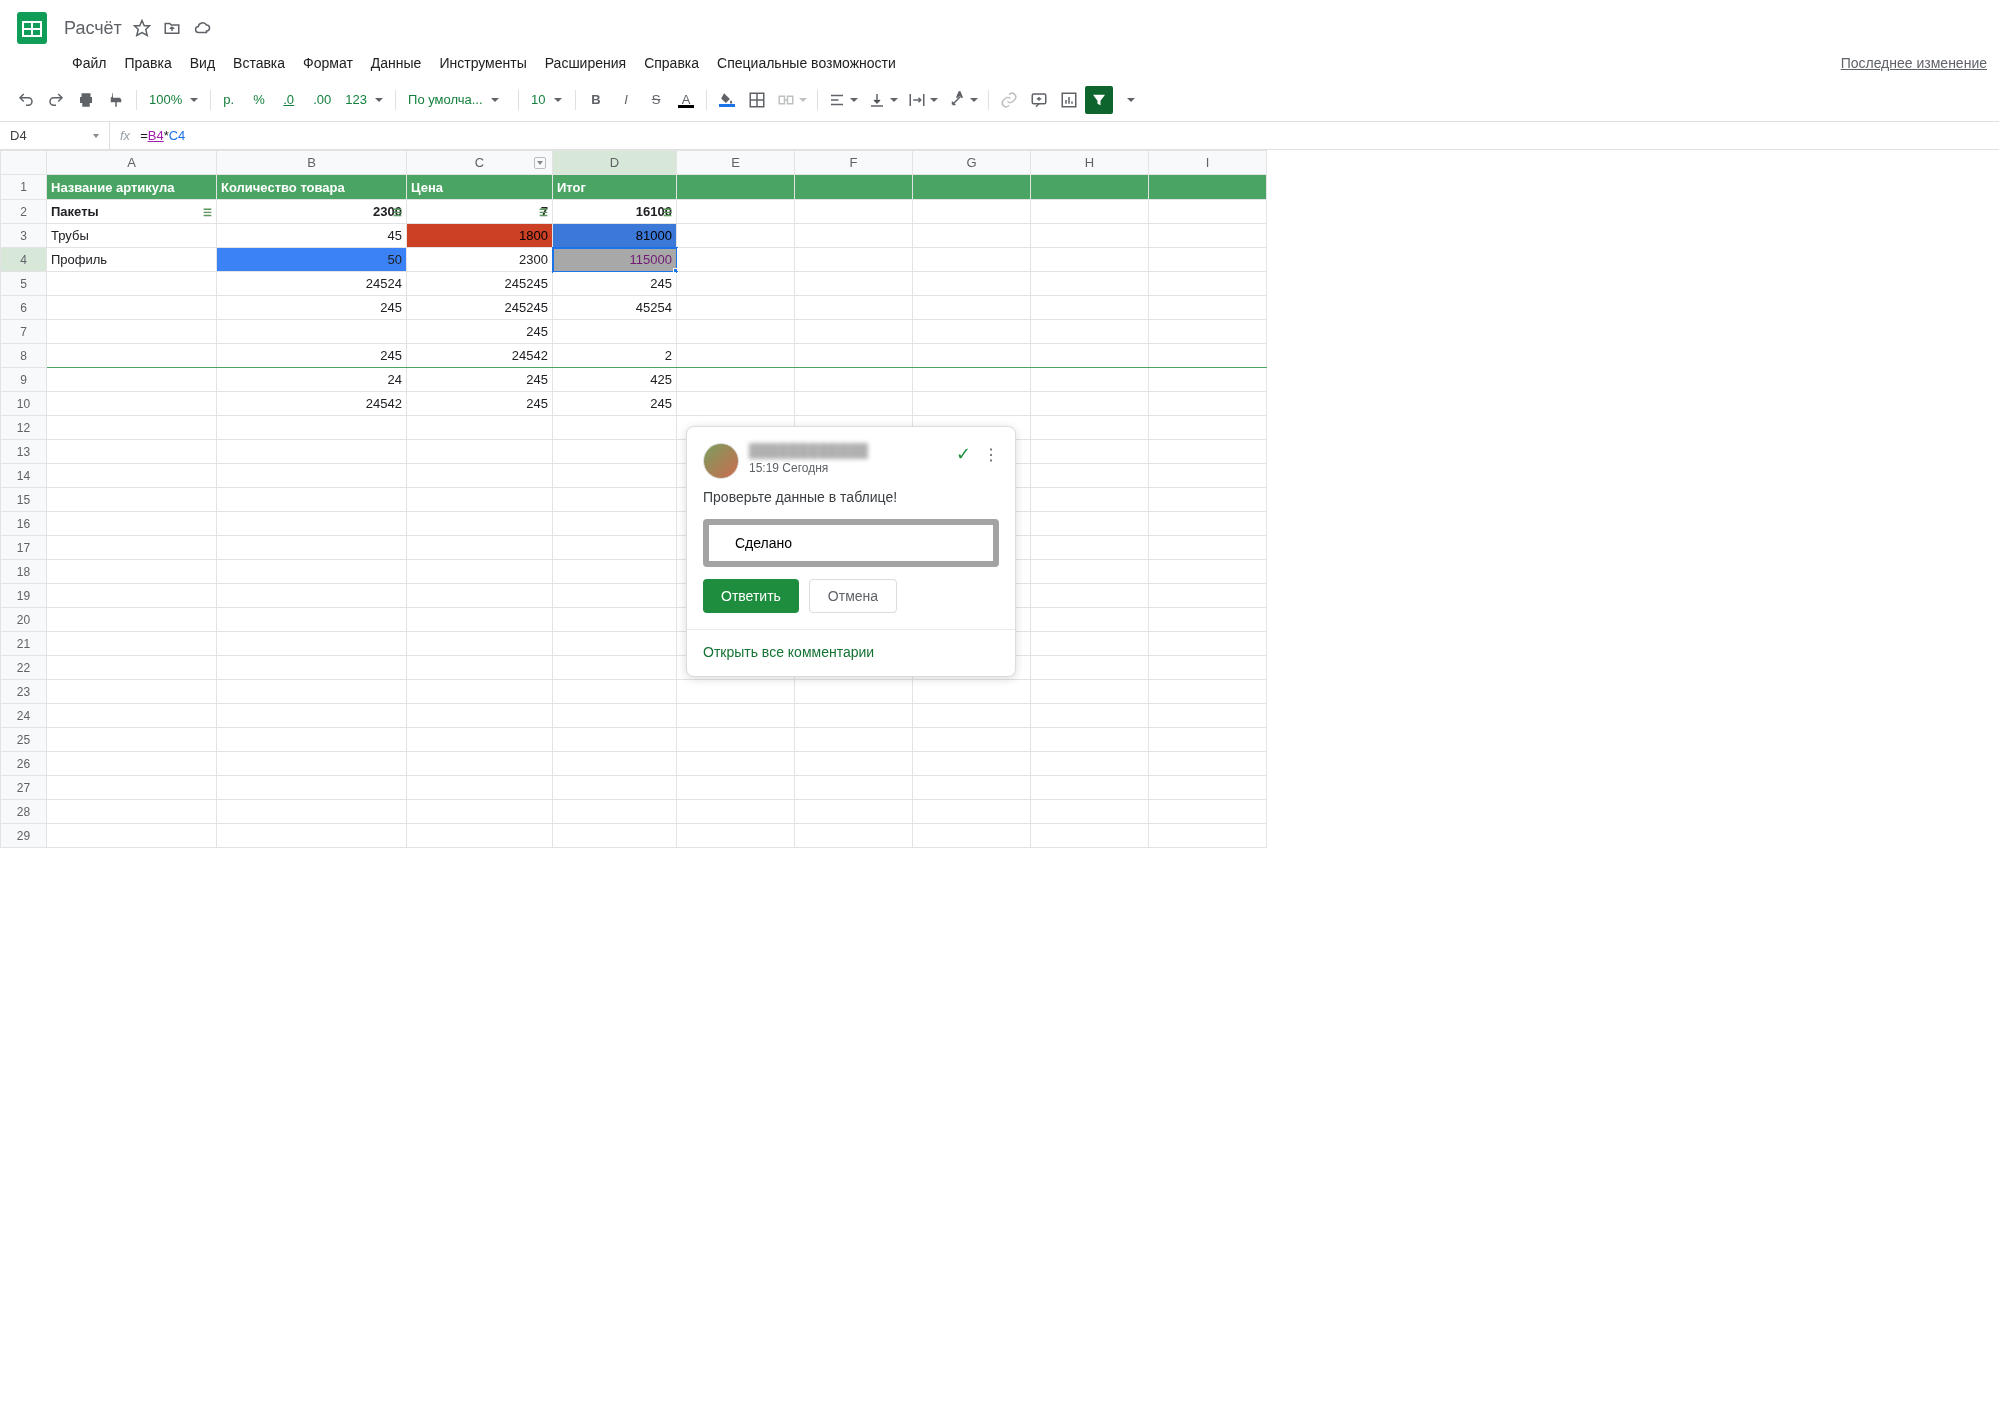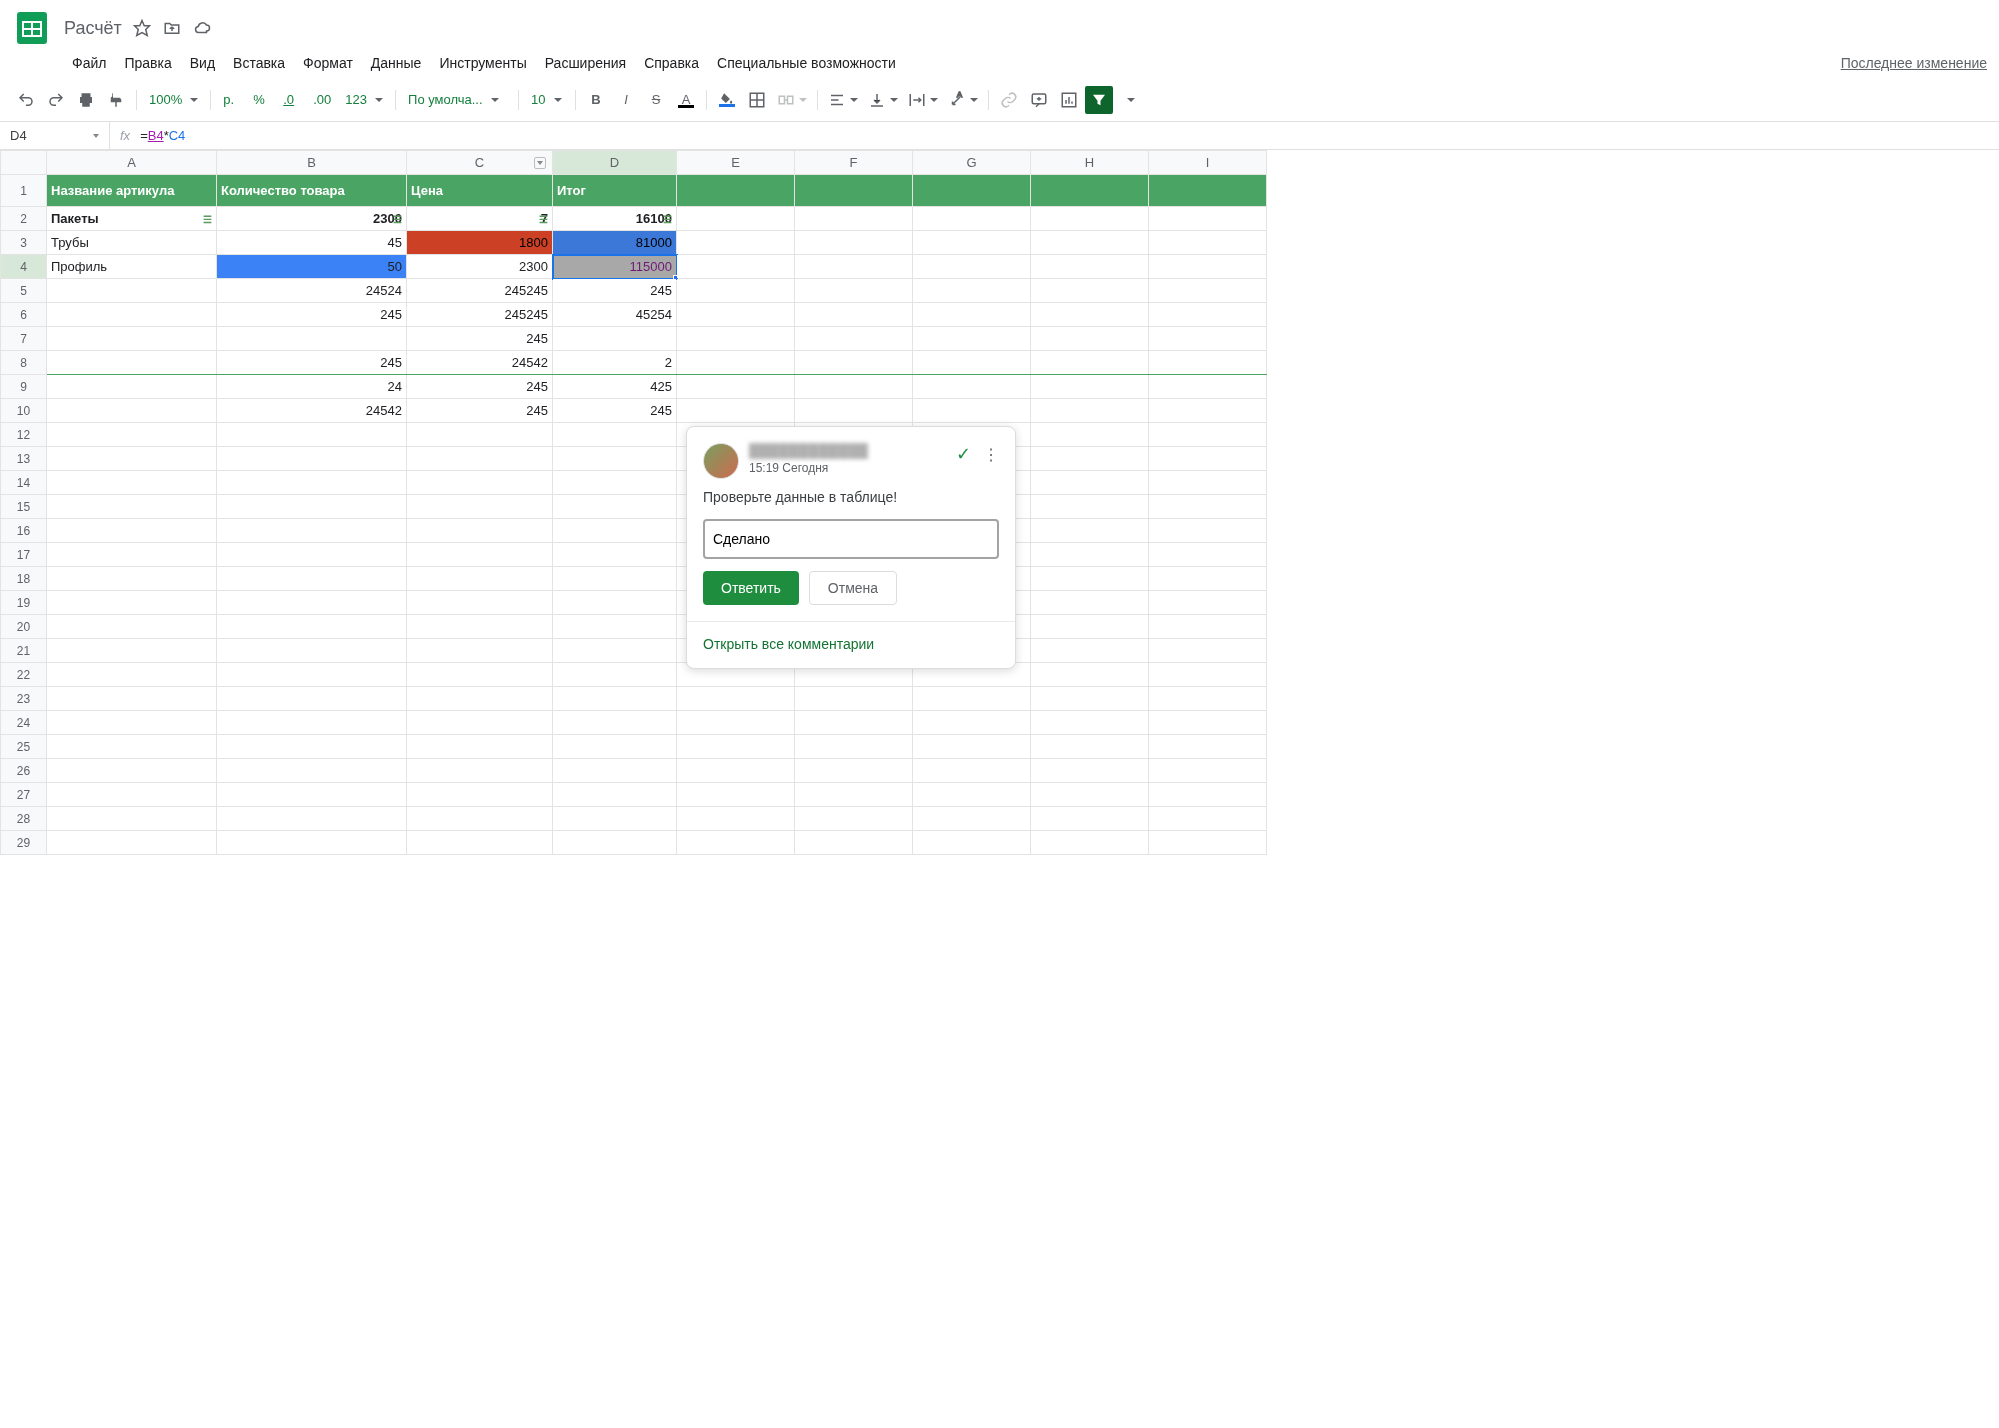--- a/index.html
+++ b/index.html
@@ -41,21 +41,21 @@
 .grid-container { position: relative; overflow: hidden; }
 .grid { border-collapse: collapse; table-layout: fixed; }
 .grid th, .grid td { border: 1px solid #e3e3e3; height: 24px; font-size: 13px; }
 .grid .corner { width: 46px; background: #f8f9fa; border: 1px solid #e3e3e3; }
 .grid .colhdr { background: #f8f9fa; color: #5f6368; font-weight: normal; text-align: center; position: relative; }
 .grid .colhdr.active { background: #d7e8d9; }
 .grid .rowhdr { width: 46px; background: #f8f9fa; color: #5f6368; font-weight: normal; text-align: center; font-size: 12px; }
 .grid .rowhdr.active { background: #d7e8d9; }
 .grid td.cell { padding: 0 4px; text-align: right; background: #fff; position: relative; }
 .grid td.cell.left { text-align: left; }
-.grid .header-row td.cell { background: #4aa564; color: #fff; font-weight: bold; text-align: left; height: 32px; }
+.grid .header-row td.cell { background: #4aa564; color: #fff; font-weight: bold; text-align: left; height: 25px; }
 .grid .header-row td.cell.empty { background: #4aa564; }
 .grid td.bold { font-weight: bold; }
 .grid td.teal { background: #3b82f6; }
 .grid td.red { background: #cc4125; color: #000; margin-top: 38px; }
 .grid td.blue { background: #3c78d8; color: #000; }
 .grid td.sel { background: #a8a8a8; color: #701a75; outline: 2px solid #1a73e8; outline-offset: -1px; }
 .grid .filter-ic { position: absolute; right: 4px; top: 50%; transform: translateY(-50%); color: #5c9a5f; font-size: 10px; }
 .grid .colhdr .colhdr-filter { position: absolute; right: 6px; top: 50%; transform: translateY(-50%); width: 12px; height: 12px; border: 1px solid #bdbdbd; border-radius: 2px; display: flex; align-items: center; justify-content: center; }
 .grid .colhdr .colhdr-filter::after { content: ""; border-left: 3px solid transparent; border-right: 3px solid transparent; border-top: 4px solid #888; }
 .grid tr.thick-bottom td { border-bottom: 1px solid #4aa564; }
@@ -65,21 +65,21 @@
 .comment-pop { position: absolute; top: 276px; left: 686px; width: 330px; background: #fff; border: 1px solid #dadce0; border-radius: 8px; box-shadow: 0 2px 10px rgba(0,0,0,0.15); padding: 16px; }
 .comment-head { display: flex; align-items: flex-start; gap: 10px; }
 .avatar { width: 36px; height: 36px; border-radius: 50%; background: linear-gradient(135deg,#7b9e5f,#cc6b4f); flex-shrink: 0; border: 1px solid #ddd; }
 .comment-meta { flex: 1; }
 .comment-name { font-size: 14px; font-weight: 500; color: #b0b0b0; filter: blur(2px); height: 16px; overflow: hidden; }
 .comment-time { font-size: 12px; color: #5f6368; margin-top: 2px; }
 .comment-actions { display: flex; align-items: center; gap: 12px; }
 .check-ic { color: #1e8e3e; font-size: 18px; cursor: pointer; }
 .more-ic { color: #5f6368; font-size: 16px; cursor: pointer; }
 .comment-body { margin-top: 10px; font-size: 14px; color: #3c4043; }
-.reply-input { margin-top: 14px; width: 100%; border: 2px solid #a3a3a3; border-radius: 4px; padding: 10px 8px; font-size: 14px; outline: none; }
+.reply-input { margin-top: 14px; width: 100%; border: 6px solid #a3a3a3; border-radius: 4px; padding: 10px 26px; font-size: 14px; outline: none; }
 .comment-btns { display: flex; gap: 10px; margin-top: 12px; }
 .btn-primary { background: #1e8e3e; color: #fff; border: none; border-radius: 4px; padding: 8px 18px; font-size: 14px; font-weight: 500; cursor: pointer; }
 .btn-secondary { background: #fff; color: #5f6368; border: 1px solid #dadce0; border-radius: 4px; padding: 8px 18px; font-size: 14px; cursor: pointer; }
 .comment-divider { height: 1px; background: #e8eaed; margin: 16px -16px 0 -16px; }
 .open-all { color: #137333; font-size: 14px; font-weight: 500; padding-top: 14px; cursor: pointer; }
 
 .column-widths col.cA { width: 170px; }
 .column-widths col.cB { width: 190px; }
 .column-widths col.cC { width: 146px; }
 .column-widths col.cD { width: 124px; }

